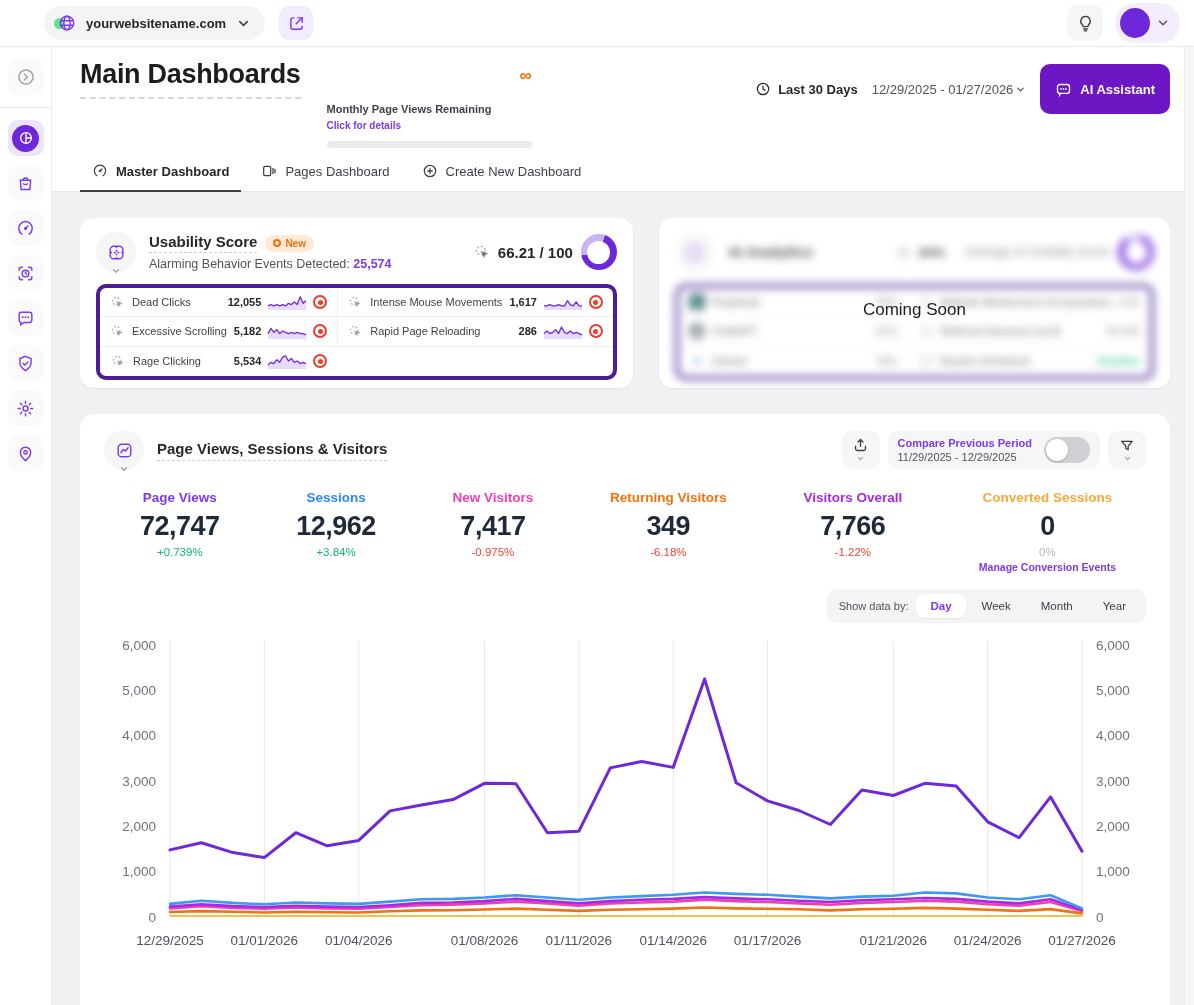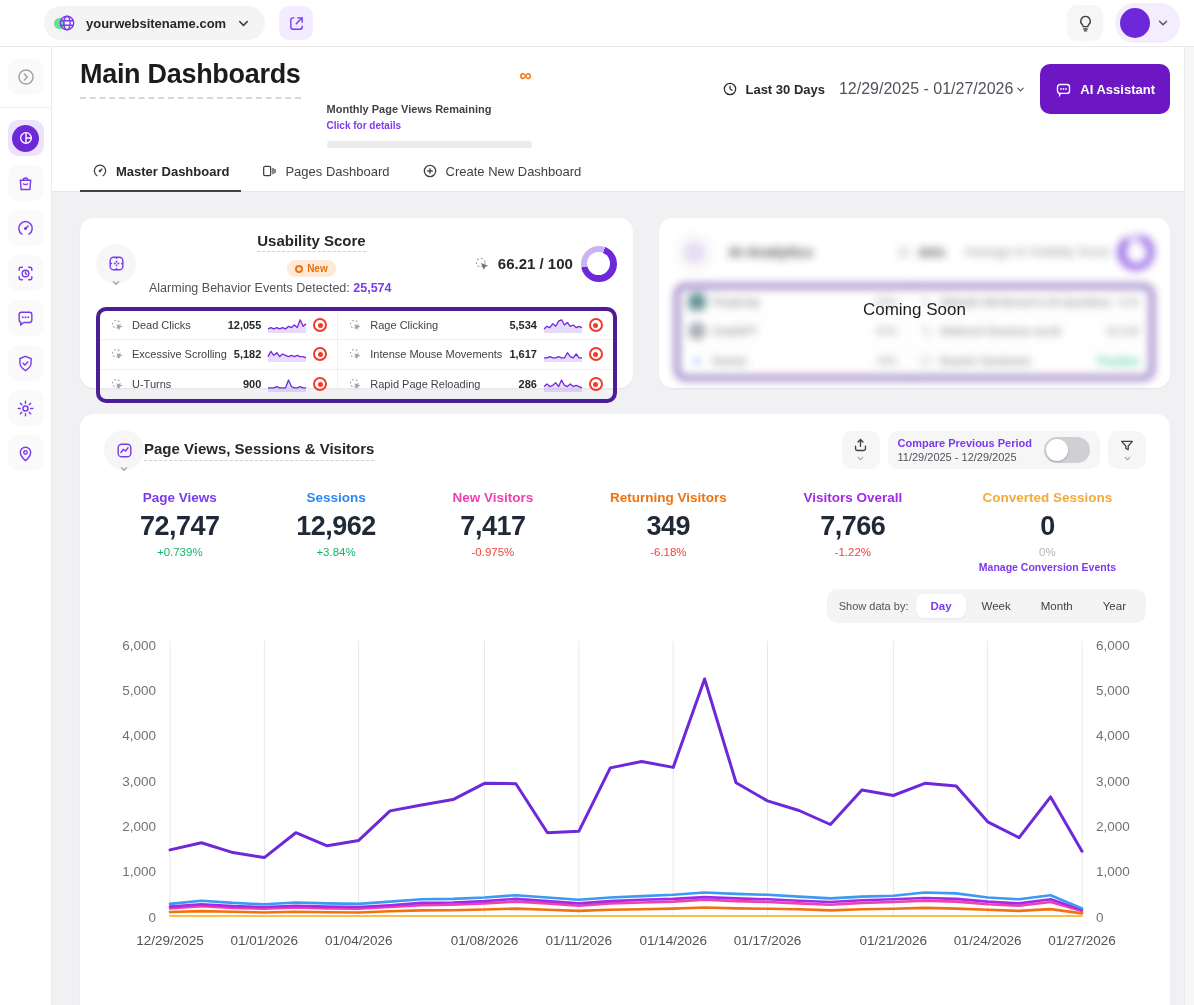--- a/index.html
+++ b/index.html
@@ -39,39 +39,39 @@
   .quota-title { font-size:11px; font-weight:700; color:#3f3f46;margin-top:40px; }
   .quota-link { font-size:10px; font-weight:700; color:#7c3aed; cursor:pointer; display:inline-block; margin-top:1px; }
   .quota-inf { position:absolute; right:0; top:8px; color:#f2720c; font-size:17px; font-weight:700; line-height:1; }
   .quota-bar { margin-top:8px; width:205px; height:7px; background:#ebebee; border-radius:4px; }
   .ph-right { display:flex; align-items:center; gap:14px; padding-top:5px; }
   .updates-pill { display:flex; align-items:center; gap:9px; background:#f4f4f5; border:none; border-radius:20px; height:38px; padding:0 13px 0 6px; cursor:pointer; font-family:inherit; }
   .updates-ico { width:27px; height:27px; border-radius:50%; background:#fff; display:flex; align-items:center; justify-content:center; }
   .updates-label { font-size:13px; color:#3f3f46; }
   .range { display:flex; align-items:center; gap:7px; cursor:pointer; }
   .range-label { font-size:13px; font-weight:700; color:#27272a; }
-  .range-dates { font-size:16px; color:#52525b; cursor:pointer; display:flex; align-items:center; gap:2px; }
+  .range-dates { font-size:13px; color:#52525b; cursor:pointer; display:flex; align-items:center; gap:2px; }
   .ai-btn { display:flex; align-items:center; gap:8px; background:#6d16c4; color:#fff; border:none; border-radius:10px; height:50px; padding:0 15px; font-size:13px; font-weight:700; cursor:pointer; font-family:inherit; }
 
   
   .tabbar { display:flex; align-items:flex-end; gap:8px; padding:2px 24px 0 28px; border-bottom:1px solid #e7e7ea; }
   .tab { display:flex; align-items:center; gap:8px; background:none; border:none; padding:9px 12px 11px 12px; font-size:13px; color:#3f3f46; cursor:pointer; border-bottom:2px solid transparent; margin-bottom:-1px; font-family:inherit; }
   .tab.active { font-weight:600; color:#27272a; border-bottom:2px solid #3f3f46; }
 
   
   .content { flex:1; background:#f1f1f3; padding:26px 24px 20px 28px; overflow:hidden; }
   .cards-row { display:flex; gap:26px; }
   .card { background:#fff; border-radius:14px; box-shadow:0 1px 2px rgba(16,16,20,.05); }
   .half-card { flex:1; height:170px; padding:14px 16px; position:relative; }
 
   .hc-head { display:flex; align-items:center; justify-content:space-between; }
   .hc-ico { width:40px; height:40px; border-radius:50%; background:#f6f6f7; display:flex; flex-direction:column; align-items:center; justify-content:center; position:relative; }
   .hc-ico .mini-ch { position:absolute; bottom:-4px; }
   .hc-title-wrap { flex:1; margin-left:13px; }
-  .hc-title-row { display:flex; align-items:center; gap:8px;flex-direction:column; }
+  .hc-title-row { display:flex; align-items:center; gap:8px; }
   .hc-title { font-size:15px; font-weight:700; color:#27272a; border-bottom:1px dashed #cfcfd4; padding-bottom:2px; }
   .badge-new { display:flex; align-items:center; gap:4px; background:#ffe9d8; color:#ea700a; font-size:10px; font-weight:700; border-radius:9px; padding:3px 8px; }
   .badge-new .dot { width:8px; height:8px; border-radius:50%; border:2px solid #f2720c; display:inline-block; }
   .hc-sub { font-size:12.5px; color:#52525b; margin-top:4px; }
   .hc-sub b { color:#7c3aed; font-weight:700; }
   .hc-score { display:flex; align-items:center; gap:8px; }
   .hc-score-text { font-size:15px; font-weight:700; color:#27272a; white-space:nowrap; }
   .donut { width:36px; height:36px; border-radius:50%; position:relative; }
   .donut::after { content:""; position:absolute; inset:6.5px; border-radius:50%; background:#fff; }
 
@@ -89,21 +89,21 @@
   .ai-blur { filter:blur(4px); opacity:.8; }
   .ai-score { display:flex; align-items:center; gap:8px; font-size:12.5px; color:#71717a; }
   .ai-score b { color:#27272a; font-size:13px; }
   .coming-soon { position:absolute; top:82px; left:0; right:0; text-align:center; font-size:17px; color:#1f1f23; z-index:3; }
   .brand-ico { width:16px; height:16px; border-radius:4px; display:inline-flex; align-items:center; justify-content:center; flex:0 0 auto; font-size:10px; }
   .pos { color:#10b981 !important; font-weight:700; }
 
   
   .chart-card { margin-top:26px; height:616px; padding:16px 24px 10px 24px; position:relative; }
   .cc-head { display:flex; align-items:center; justify-content:space-between; }
-  .cc-left { display:flex; align-items:center; }
+  .cc-left { display:flex; align-items:center; gap:13px; }
   .cc-title { font-size:15px; font-weight:700; color:#27272a; border-bottom:1px dashed #cfcfd4; padding-bottom:3px; }
   .cc-right { display:flex; align-items:center; gap:8px; }
   .sq-btn { width:38px; height:38px; background:#f6f6f7; border:none; border-radius:10px; display:flex; flex-direction:column; align-items:center; justify-content:center; cursor:pointer; gap:0; }
   .compare { display:flex; align-items:center; gap:12px; background:#f6f6f7; border-radius:10px; padding:6px 10px; }
   .compare-label { font-size:11px; font-weight:700; color:#7c3aed; cursor:pointer; }
   .compare-dates { font-size:11px; color:#52525b; margin-top:2px; }
   .toggle { width:46px; height:26px; border-radius:13px; background:#cfcfd4; position:relative; cursor:pointer; flex:0 0 auto; }
   .toggle .knob { position:absolute; left:2px; top:2px; width:22px; height:22px; border-radius:50%; background:#fff; box-shadow:0 1px 2px rgba(0,0,0,.2); }
 
   .cmetrics { display:flex; justify-content:space-between; padding:20px 30px 0 36px; }
@@ -352,33 +352,20 @@
               <div class="u-row">
                 <svg width="15" height="15" viewBox="0 0 24 24" fill="none" stroke="#a1a1aa" stroke-width="1.7">
                     <circle cx="10" cy="10" r="6" stroke-dasharray="3 3"></circle>
                     <path d="M11.5 11.5l6.5 2.3-2.7 1.1-1.1 2.7z" fill="#a1a1aa"></path>
                   </svg>
                 <span class="u-label">Excessive Scrolling</span>
                 <span class="u-val">5,182</span>
                 <svg class="u-spark sparkline" viewBox="0 0 38 16">
                     <path d="M0.0,10.6L2.9,5.4L5.8,9.3L8.8,6.7L11.7,10.6L14.6,8.0L17.5,9.3L20.5,10.6L23.4,9.3L26.3,10.6L29.2,9.3L32.2,10.6L35.1,10.6L38.0,11.9L38,16L0,16Z" fill="rgba(124,58,237,.18)" stroke="none"></path>
                     <polyline points="0.0,10.6 2.9,5.4 5.8,9.3 8.8,6.7 11.7,10.6 14.6,8.0 17.5,9.3 20.5,10.6 23.4,9.3 26.3,10.6 29.2,9.3 32.2,10.6 35.1,10.6 38.0,11.9" fill="none" stroke="#7329df" stroke-width="1.3" stroke-linejoin="round"></polyline>
-                  </svg>
-                <span class="tgt"></span>
-              </div>
-              <div class="u-row">
-                <svg width="15" height="15" viewBox="0 0 24 24" fill="none" stroke="#a1a1aa" stroke-width="1.7">
-                    <circle cx="10" cy="10" r="6" stroke-dasharray="3 3"></circle>
-                    <path d="M11.5 11.5l6.5 2.3-2.7 1.1-1.1 2.7z" fill="#a1a1aa"></path>
-                  </svg>
-                <span class="u-label">U-Turns</span>
-                <span class="u-val">900</span>
-                <svg class="u-spark sparkline" viewBox="0 0 38 16">
-                    <path d="M0.0,11.9L2.9,11.9L5.8,11.9L8.8,10.6L11.7,11.9L14.6,11.9L17.5,11.9L20.5,4.1L23.4,10.6L26.3,11.9L29.2,11.9L32.2,10.6L35.1,11.9L38.0,11.9L38,16L0,16Z" fill="rgba(124,58,237,.18)" stroke="none"></path>
-                    <polyline points="0.0,11.9 2.9,11.9 5.8,11.9 8.8,10.6 11.7,11.9 14.6,11.9 17.5,11.9 20.5,4.1 23.4,10.6 26.3,11.9 29.2,11.9 32.2,10.6 35.1,11.9 38.0,11.9" fill="none" stroke="#7329df" stroke-width="1.3" stroke-linejoin="round"></polyline>
                   </svg>
                 <span class="tgt"></span>
               </div>
 
               <div class="u-row rcol">
                 <svg width="15" height="15" viewBox="0 0 24 24" fill="none" stroke="#a1a1aa" stroke-width="1.7">
                     <circle cx="10" cy="10" r="6" stroke-dasharray="3 3"></circle>
                     <path d="M11.5 11.5l6.5 2.3-2.7 1.1-1.1 2.7z" fill="#a1a1aa"></path>
                   </svg>
                 <span class="u-label">Rage Clicking</span>

